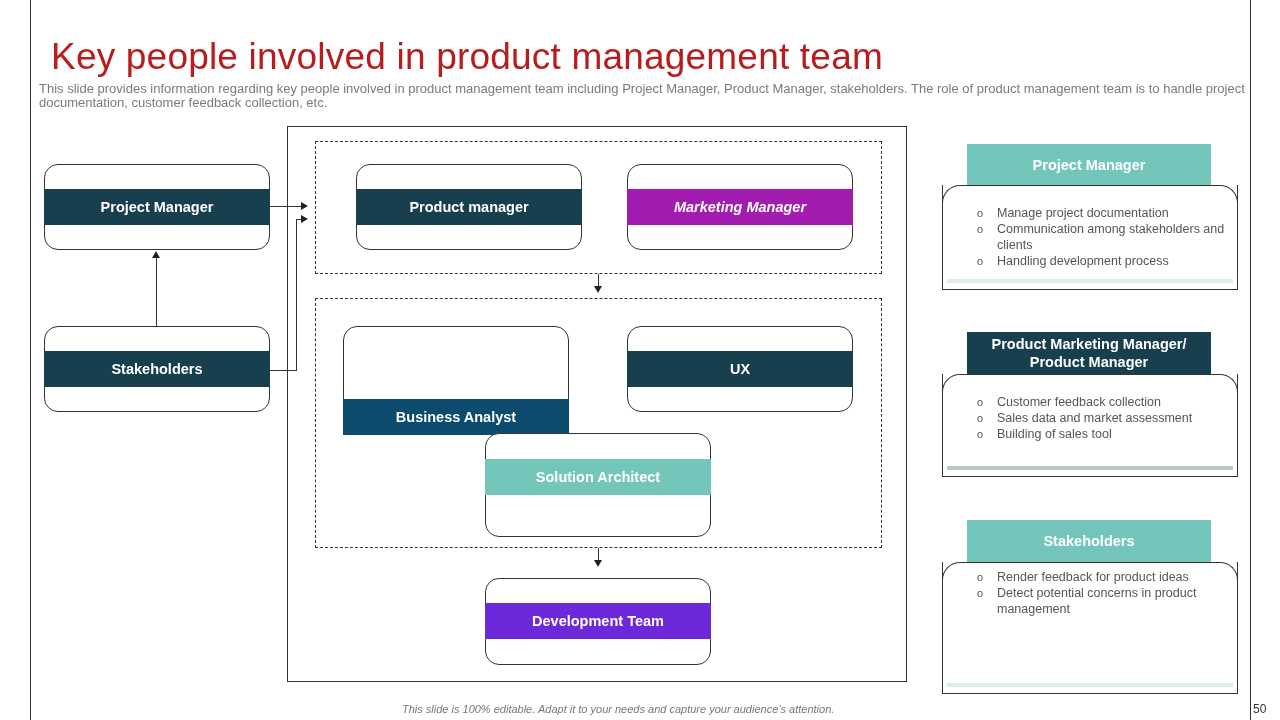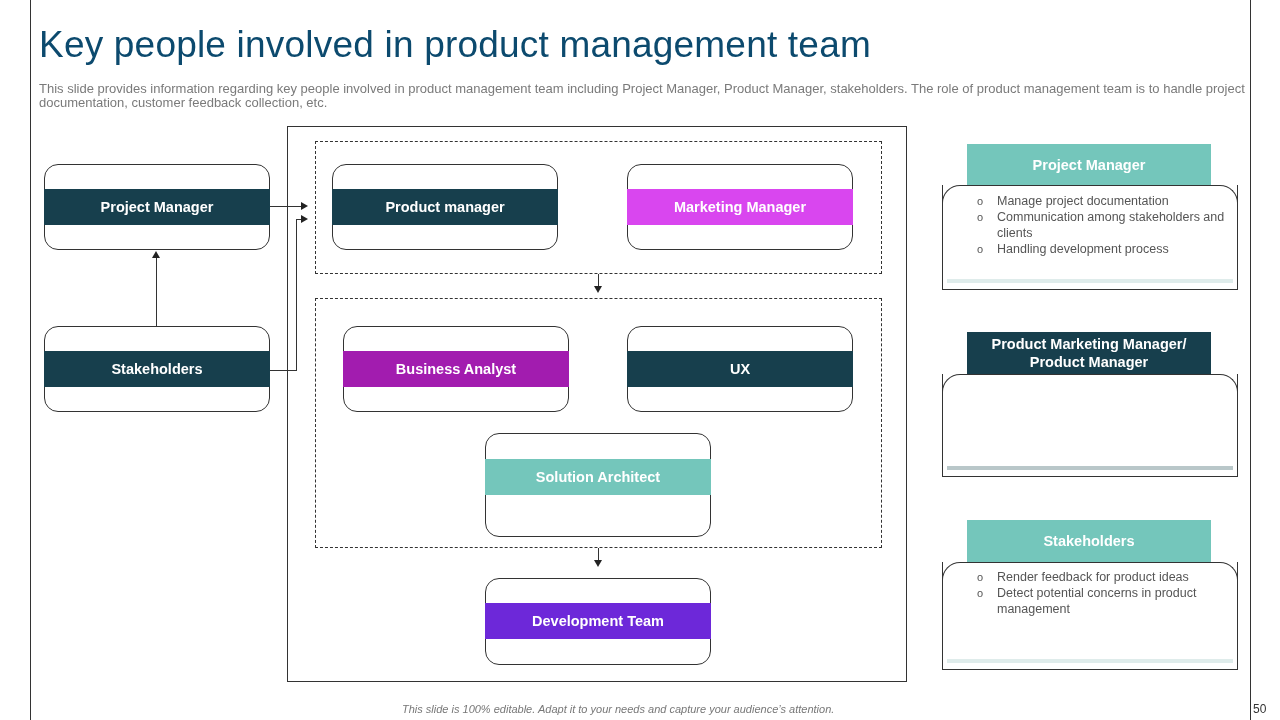--- a/index.html
+++ b/index.html
@@ -1,35 +1,35 @@
 <!DOCTYPE html>
 <html><head>
 <meta charset="utf-8">
 <style>
   html, body { margin: 0; padding: 0; }
   body { width: 1280px; height: 720px; position: relative; background: #ffffff; overflow: hidden; font-family: "Liberation Sans", sans-serif; }
   .frame-left { position: absolute; left: 30px; top: 0; width: 1px; height: 720px; background: #333; }
   .frame-right { position: absolute; left: 1250px; top: 0; width: 1px; height: 720px; background: #333; }
-  .title { position: absolute; left: 39px; top: 24px; font-size: 37px; color: #0c4a6e; font-weight: normal; letter-spacing: 0.2px; margin: 0; white-space: nowrap; }
+  .title { position: absolute; left: 39px; top: 24px; font-size: 37px; color: #b91c1c; font-weight: normal; letter-spacing: 0.2px; margin: 12px; white-space: nowrap; }
   .subtitle { position: absolute; left: 39px; top: 82px; width: 1210px; font-size: 13px; line-height: 14px; color: #7a7a7a; margin: 0; }
   .outer-box { position: absolute; left: 287px; top: 126px; width: 620px; height: 556px; border: 1px solid #333; box-sizing: border-box; }
   .dashed { position: absolute; border: 1px dashed #333; box-sizing: border-box; }
   .node { position: absolute; width: 226px; height: 86px; border: 1px solid #333; border-radius: 14px; box-sizing: border-box; background: #fff; }
   .node .band { position: absolute; left: -1px; right: -1px; top: 24px; height: 36px; display: flex; align-items: center; justify-content: center; color: #fff; font-weight: bold; font-size: 14.5px; }
   .dark { background: #173f4d; }
   .teal { background: #74c6bb; }
   .conn { position: absolute; background: #333; }
   .arrow-r { position: absolute; width: 0; height: 0; border-top: 4px solid transparent; border-bottom: 4px solid transparent; border-left: 7px solid #222; }
   .arrow-u { position: absolute; width: 0; height: 0; border-left: 4px solid transparent; border-right: 4px solid transparent; border-bottom: 7px solid #222; }
   .arrow-d { position: absolute; width: 0; height: 0; border-left: 4px solid transparent; border-right: 4px solid transparent; border-top: 7px solid #222; }
   .card { position: absolute; left: 942px; width: 296px; }
   .card .head { position: absolute; left: 25px; width: 244px; display: flex; align-items: center; justify-content: center; text-align: center; color: #fff; font-weight: bold; font-size: 14.5px; line-height: 18px; }
   .card .body { position: absolute; left: 0; width: 296px; border: 1px solid #333; border-top: none; box-sizing: border-box; background: #fff; }
   .card .body::before { content: ""; position: absolute; left: -1px; right: -1px; top: 0; height: 22px; border-top: 1px solid #333; border-left: 1px solid #333; border-right: 1px solid #333; border-radius: 18px 18px 0 0; box-sizing: border-box; }
-  .card ul { list-style: none; margin: 0; padding: 8px 0 0 34px; font-size: 12.5px; line-height: 16px; color: #555; }
+  .card ul { list-style: none; margin: 0; padding: 20px 0 0 34px; font-size: 12.5px; line-height: 16px; color: #555; }
   .card li { position: relative; padding-left: 20px; }
   .card li::before { content: "o"; position: absolute; left: 0; top: 0; font-size: 11px; color: #555; }
   .card .bar { position: absolute; left: 4px; right: 4px; bottom: 6px; height: 4px; }
   .footer { position: absolute; left: 402px; top: 703px; font-size: 11px; color: #777; font-style: italic; }
   .page-num { position: absolute; left: 1253px; top: 702px; font-size: 12px; color: #333; }
 </style>
 </head>
 <body>
 
 <div class="frame-left"></div>
@@ -52,33 +52,33 @@
 <div class="arrow-r" style="left:301px; top:202px;"></div>
 
 <div class="conn" style="left:270px; top:370px; width:26px; height:1px;"></div>
 <div class="conn" style="left:296px; top:219px; width:1px; height:152px;"></div>
 <div class="conn" style="left:296px; top:219px; width:5px; height:1px;"></div>
 <div class="arrow-r" style="left:301px; top:215px;"></div>
 
 <div class="outer-box"></div>
 
 <div class="dashed" style="left:315px; top:141px; width:567px; height:133px;"></div>
-<div class="node" style="left:332px; top:164px;">
+<div class="node" style="left:356px; top:164px;">
   <div class="band dark" style="background: rgb(23, 63, 77);">Product manager</div>
 </div>
 <div class="node" style="left:627px; top:164px;">
-  <div class="band dark" style="background: #d946ef;">Marketing Manager</div>
+  <div class="band dark" style="background: #a21caf; font-style: italic;">Marketing Manager</div>
 </div>
 
 <div class="conn" style="left:598px; top:274px; width:1px; height:12px;"></div>
 <div class="arrow-d" style="left:594px; top:286px;"></div>
 
 <div class="dashed" style="left:315px; top:298px; width:567px; height:250px;"></div>
 <div class="node" style="left:343px; top:326px;">
-  <div class="band dark" style="background: #a21caf;">Business Analyst</div>
+  <div class="band dark" style="background: #0c4a6e; margin-top: 48px;">Business Analyst</div>
 </div>
 <div class="node" style="left:627px; top:326px;">
   <div class="band dark" style="background: rgb(23, 63, 77);">UX</div>
 </div>
 <div class="node" style="left:485px; top:433px; height:104px;">
   <div class="band teal" style="top: 25px; background: rgb(116, 198, 187);">Solution Architect</div>
 </div>
 
 <div class="conn" style="left:598px; top:548px; width:1px; height:12px;"></div>
 <div class="arrow-d" style="left:594px; top:560px;"></div>
@@ -95,27 +95,32 @@
       <li>Communication among stakeholders and clients</li>
       <li>Handling development process</li>
     </ul>
     <div class="bar" style="background:#dfeceb;"></div>
   </div>
 </div>
 
 <div class="card" style="top:332px;">
   <div class="head dark" style="top: 0px; height: 42px; background: rgb(23, 63, 77);">Product Marketing Manager/ Product Manager</div>
   <div class="body" style="top:42px; height:103px;">
+    <ul>
+      <li>Customer feedback collection</li>
+      <li>Sales data and market assessment</li>
+      <li>Building of sales tool</li>
+    </ul>
     <div class="bar" style="background:#b9c7c9;"></div>
   </div>
 </div>
 
 <div class="card" style="top:520px;">
   <div class="head teal" style="top: 0px; height: 42px; background: rgb(116, 198, 187);">Stakeholders</div>
-  <div class="body" style="top:42px; height:108px;">
+  <div class="body" style="top:42px; height:132px;">
     <ul style="padding-top:7px;">
       <li>Render feedback for product ideas</li>
       <li>Detect potential concerns in product management</li>
     </ul>
     <div class="bar" style="background:#dfeceb;"></div>
   </div>
 </div>
 
 <div class="footer">This slide is 100% editable. Adapt it to your needs and capture your audience’s attention.</div>
 <div class="page-num">50</div>

